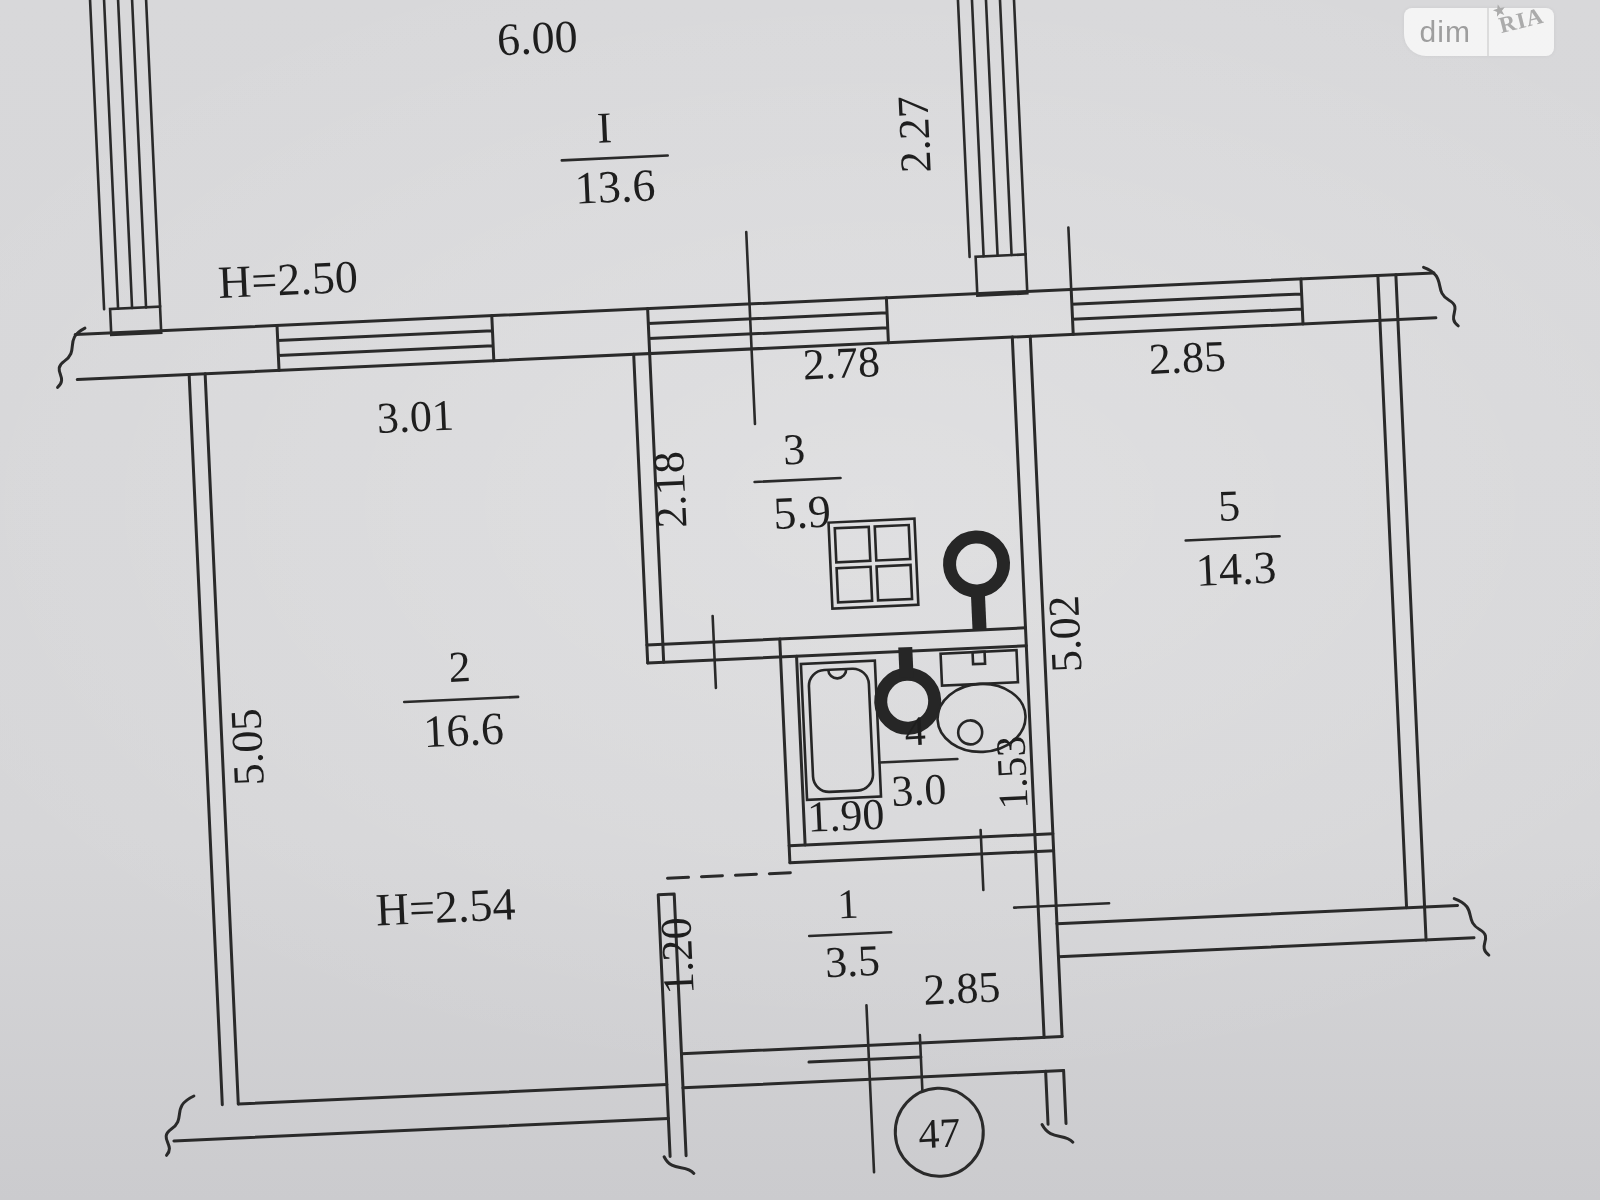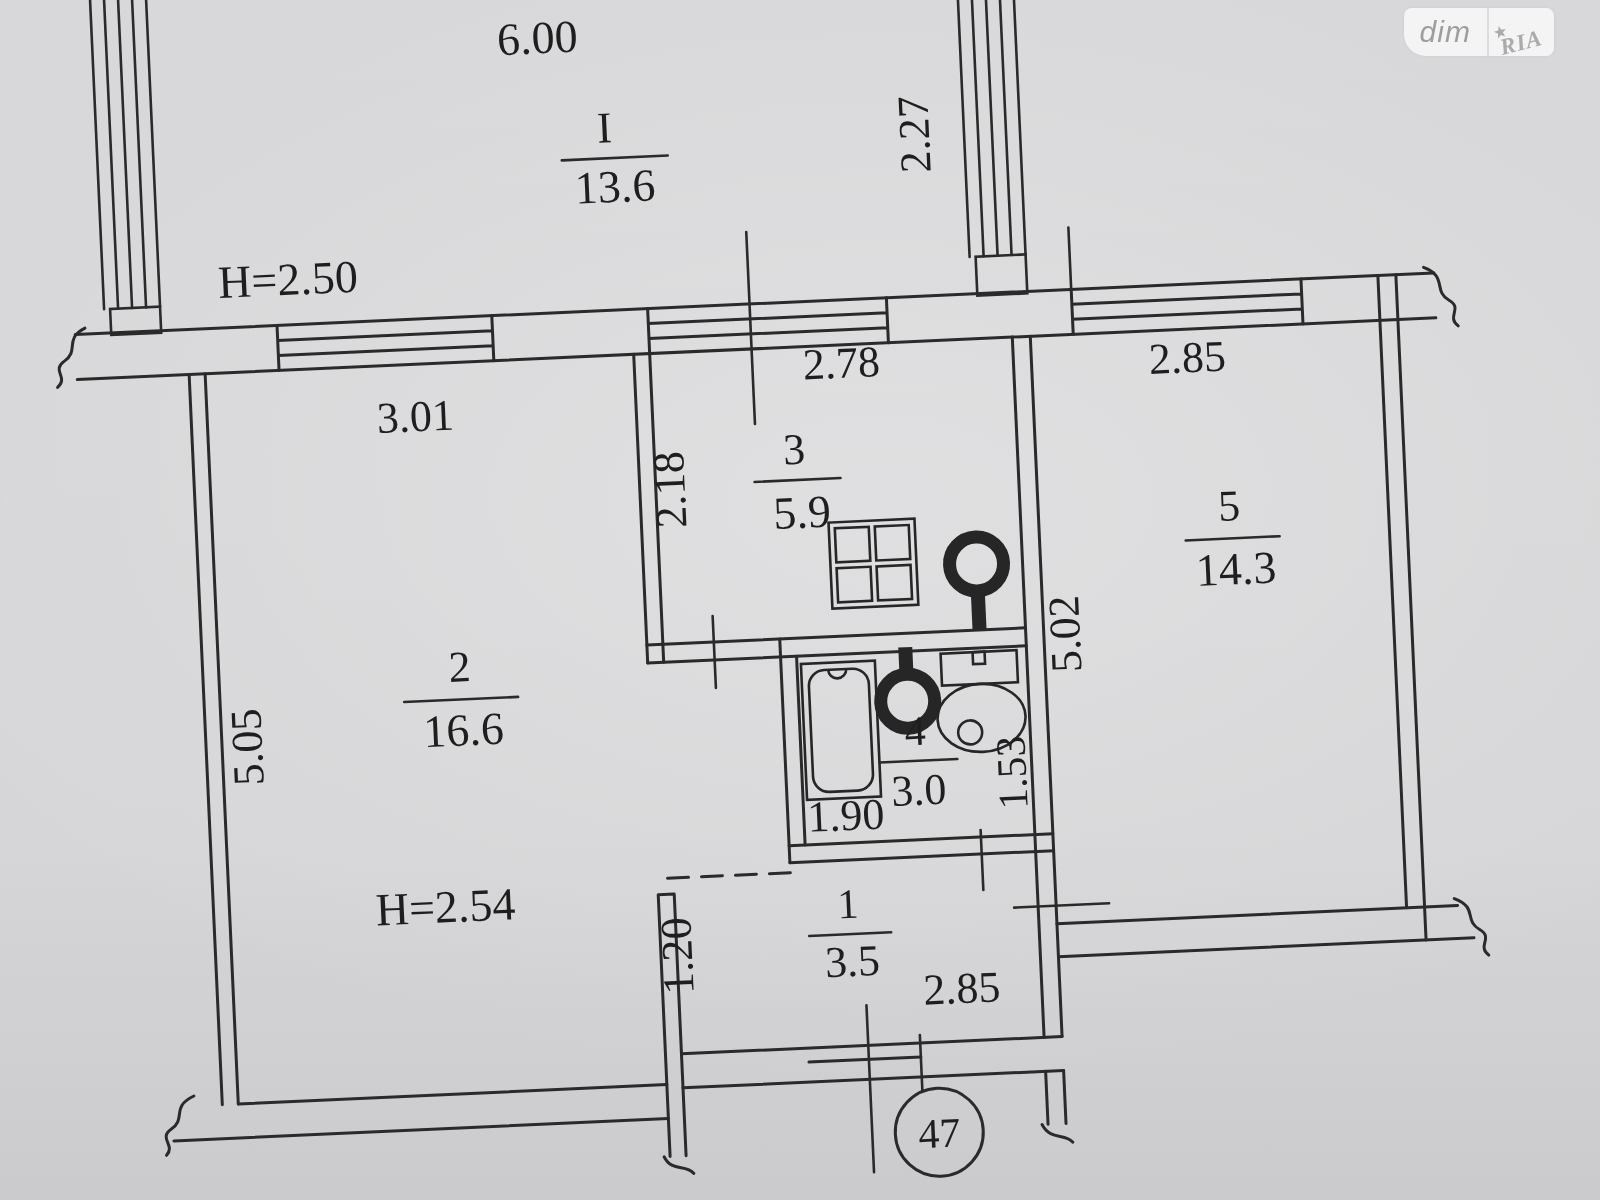--- a/index.html
+++ b/index.html
@@ -16,23 +16,22 @@
   .f{stroke:#262626;stroke-width:2.6;fill:none;}
   text{font-family:"Liberation Serif","DejaVu Serif",serif;fill:#1e1e1e;text-anchor:middle;}
   .fs42{font-size:42px;}
   .fs44{font-size:44px;}
   .fs46{font-size:46px;}
   
   .logo{
     position:absolute;left:1404px;top:8px;width:150px;height:48px;
     background:rgba(245,245,245,.93);
     border-radius:8px 8px 8px 22px;
-    display:flex;align-items:flex-end;
+    display:flex;align-items:flex-start;
     box-shadow:0 0 4px rgba(0,0,0,.05);
-    font-style:italic;
   }
   .logo .dim{
     flex:0 0 55%;text-align:center;
     font-family:"Liberation Sans","DejaVu Sans",sans-serif;
     font-size:30px;color:#9e9e9e;letter-spacing:1px;line-height:48px;
   }
   .logo .sep{width:2px;height:100%;background:#dcdcdc;}
   .logo .ria{flex:1;display:flex;justify-content:center;align-items:center;position:relative;}
   .logo .ria-inner{
     transform:rotate(-14deg);

